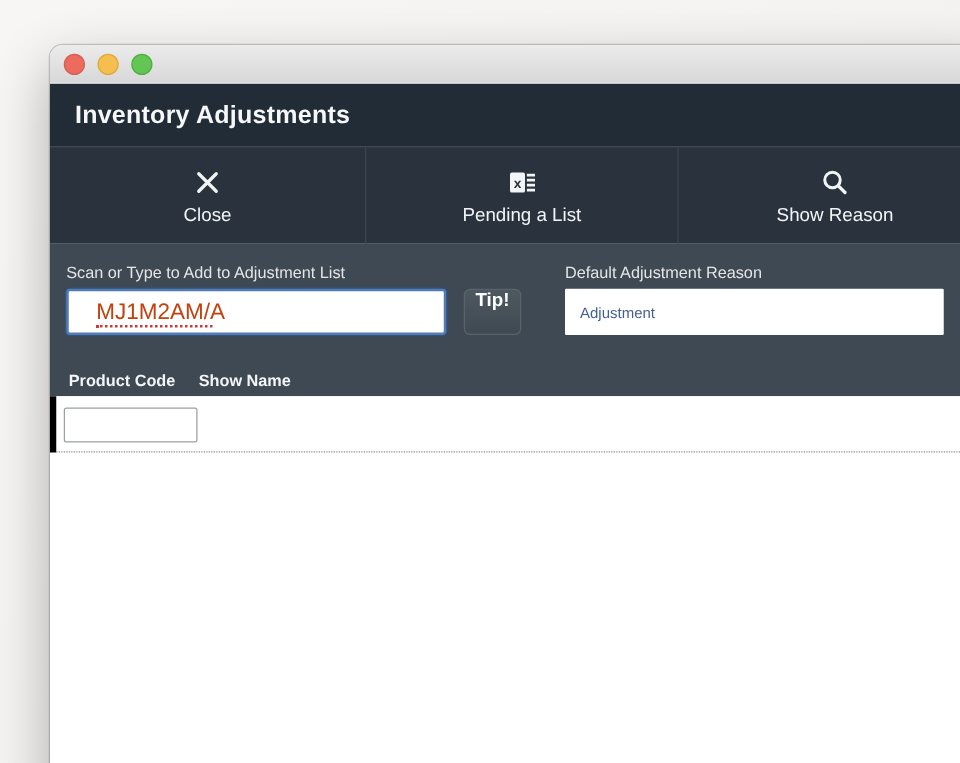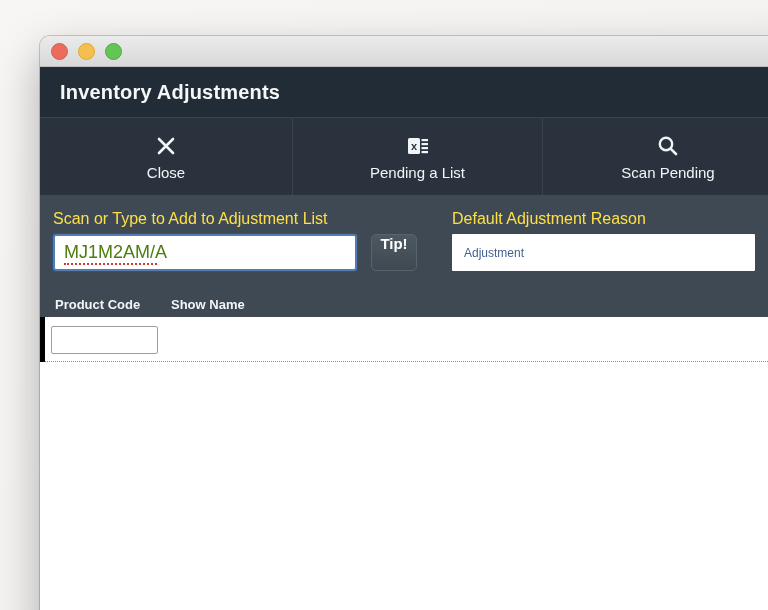--- a/index.html
+++ b/index.html
@@ -31,43 +31,43 @@
   .tb-btn { display:flex; flex-direction:column; align-items:center;
     justify-content:center; cursor:pointer; color:#f2f5f7; }
   .tb-btn:nth-child(1){ width:253px; border-right:1px solid #3b444e; }
   .tb-btn:nth-child(2){ width:250px; border-right:1px solid #3b444e; }
   .tb-btn:nth-child(3){ width:250px; }
   .tb-icon { height:26px; display:flex; align-items:center; justify-content:center; }
   .tb-label { margin-top:5px; font-size:15px; }
 
   
   .formpanel { height:97px; background:#3e4954; position:relative; }
-  .f-label { font-size:16px; color:#fde047; }
+  .f-label { font-size:13px; color:#e5e5e5; }
   .group-scan   { position:absolute; left:13px; top:15px; }
   .group-reason { position:absolute; left:412px; top:15px; }
   .f-row { display:flex; margin-top:6px; align-items:stretch; }
   .scan-input { width:304px; height:37px; background:#fff;
     border:2px solid #527cb2; border-radius:3px; box-shadow:0 0 0 1px #31537e;
-    display:flex; align-items:center; padding-left:9px;
-    font-size:18px; color:#4d7c0f; }
+    display:flex; align-items:center; padding-left:22px;
+    font-size:18px; color:#c2410c; }
   .squiggle { position:relative; line-height:1.1; }
   .squiggle::after { content:""; position:absolute; left:0; bottom:-3px;
     width:90%; border-bottom:2px dotted #cc3b33; }
   .tip-btn { margin-left:14px; width:46px; height:37px;
     background:linear-gradient(#4e5861,#3f4952); border:1px solid #5a636c;
     border-radius:5px; color:#fff; font-weight:bold; font-size:15px;
     display:flex; justify-content:center; cursor:pointer; }
   .reason-input { width:303px; height:37px; background:#fff; border:none;
     border-radius:1px; display:flex; align-items:center; padding-left:12px;
     font-size:12px; color:#44618e; margin-top:6px; }
 
   
   .tableheader { height:25px; background:#3e4954; display:flex;
     align-items:center; color:#f3f5f7; font-size:13px; font-weight:bold; }
-  .th-col1 { margin-left:15px; width:116px; }
+  .th-col1 { margin-left:15px; width:104px; }
   .th-col2 { }
 
   
   .tablebody { position:relative; background:#fff; height:318px; }
   .row-indicator { position:absolute; left:0; top:0; width:5px; height:45px;
     background:#000; }
   .newrow-input { position:absolute; left:11px; top:9px; width:107px; height:28px;
     border:1px solid #9aa0a6; border-radius:2px; background:#fff;
     font-size:15px; color:#44618e; padding:0 6px;
     font-family:"Liberation Sans", sans-serif; }
@@ -109,21 +109,21 @@
       </span>
       <span class="tb-label">Pending a List</span>
     </div>
     <div class="tb-btn">
       <span class="tb-icon">
         <svg width="24" height="24" viewBox="0 0 24 24">
           <circle cx="10" cy="10" r="6.2" stroke="#f2f5f7" stroke-width="2.4" fill="none"></circle>
           <path d="M14.8 14.8 L20 20" stroke="#f2f5f7" stroke-width="2.6" stroke-linecap="round"></path>
         </svg>
       </span>
-      <span class="tb-label">Scan Pending</span>
+      <span class="tb-label">Show Reason</span>
     </div>
   </div>
 
   <div class="formpanel">
     <div class="group-scan">
       <div class="f-label">Scan or Type to Add to Adjustment List</div>
       <div class="f-row">
         <div class="scan-input">
           <span class="squiggle">MJ1M2AM/A</span>
         </div>

